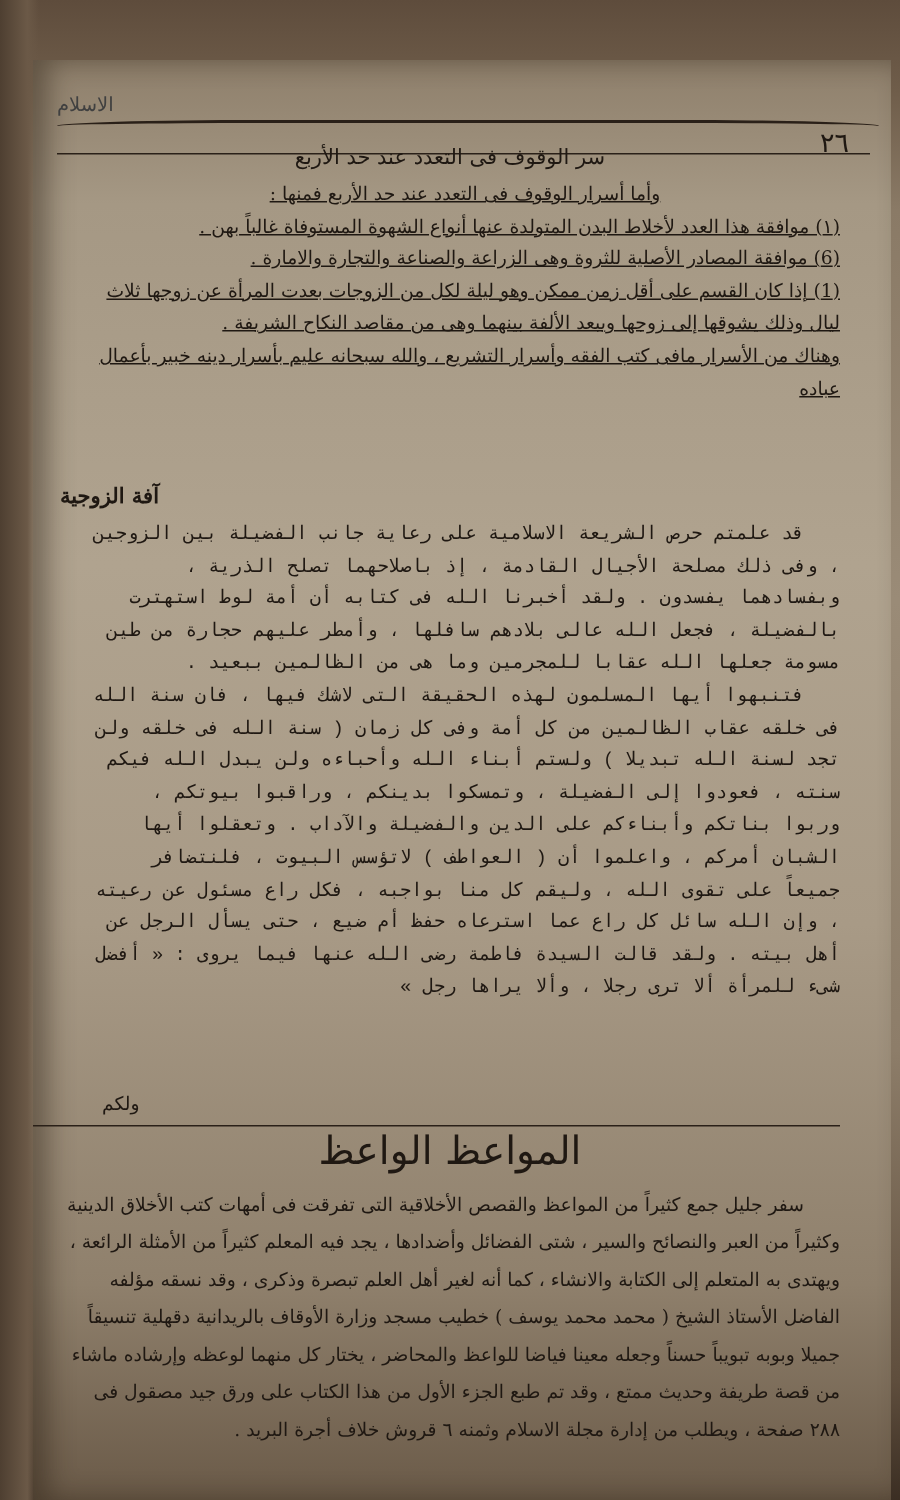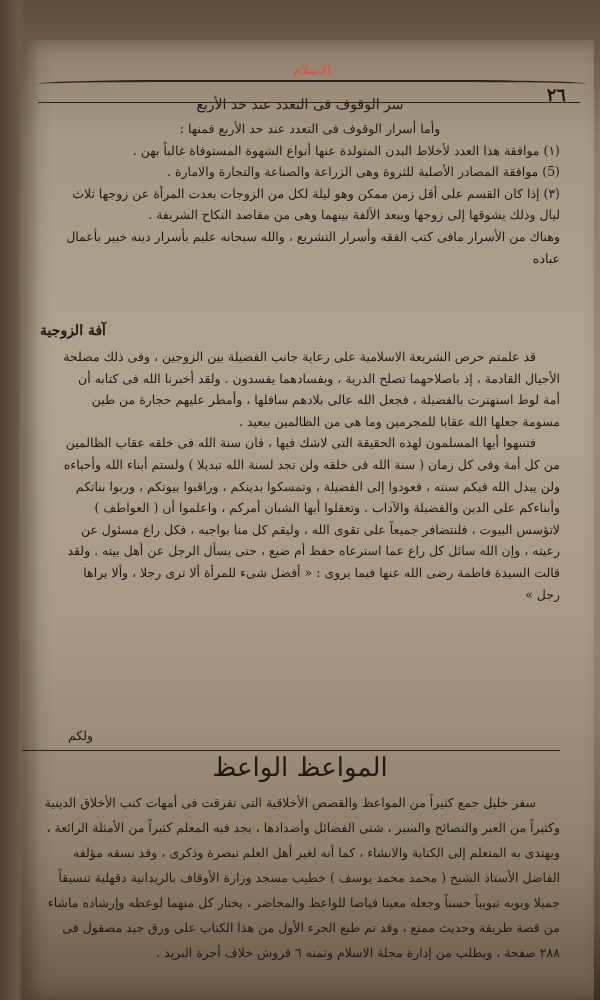--- a/index.html
+++ b/index.html
@@ -14,22 +14,22 @@
     background: linear-gradient(180deg, #8e7f6b 0%, #a59884 10%, #b0a38f 35%, #a89a86 60%, #8f806c 85%, #6a5a48 100%);
     box-shadow: inset 10px 0 18px rgba(40,28,18,0.45);
   }
   .left-margin {
     position:absolute; left:0; top:0; width:26px; height:1000px;
     background: linear-gradient(90deg, #4e3f31, #6b5947 70%, rgba(0,0,0,0));
   }
   .rtl { direction: rtl; text-align: right; }
   .txt { color:#1f1812; font-size:12.5px; line-height:21.6px; }
   .header { position:absolute; left:38px; top:60px; width:548px; height:50px; }
-  .running-title { position:absolute; left:0; right:0; top:2px; text-align:center; font-size:13px; color:#ef4444; }
-  .page-num { position:absolute; right:20px; top:24px; font-size:18px; font-weight:bold; color:#1f1812; }
+  .running-title { position:absolute; left:0; right:0; top:2px; font-size:13px; color:#404040; }
+  .page-num { position:absolute; right:20px; top:24px; font-size:18px; font-weight:normal; color:#1f1812; }
   .head-rule { position:absolute; left:0; right:0; top:20px; height:2px; border-top:2px solid #2a2018; border-radius:50% 50% 0 0 / 8px 8px 0 0; }
   .head-rule2 { position:absolute; left:0; right:6px; top:42px; border-top:1.5px solid #2a2018; }
   .section-title { position:absolute; left:40px; width:520px; text-align:center; color:#1f1812; font-size:14px; }
   .block { position:absolute; left:60px; width:500px; }
   .sep { position:absolute; left:22px; right:40px; border-top:1.5px solid #2a2018; }
   .big-title { position:absolute; left:40px; width:520px; text-align:center; font-size:26px; color:#1f1812; }
   .signature { position:absolute; left:68px; top:728px; font-size:12.5px; color:#1f1812; }
   p { margin:0; }
   .indent { text-indent: 24px; }
   .ad { font-size:12.5px; line-height:25px; }
@@ -43,31 +43,31 @@
 
 <div class="header">
   <div class="running-title">الاسلام</div>
   <div class="head-rule"></div>
   <div class="page-num">٢٦</div>
   <div class="head-rule2"></div>
 </div>
 
 <div class="section-title rtl" style="top:96px; text-align:center;">سر الوقوف فى التعدد عند حد الأربع</div>
 
-<div class="block rtl txt" style="top:118px;">
+<div class="block rtl txt" style="top:118px;text-decoration:underline;">
   <p style="text-align:center;">وأما أسرار الوقوف فى التعدد عند حد الأربع فمنها :</p>
   <p>(١) موافقة هذا العدد لأخلاط البدن المتولدة عنها أنواع الشهوة المستوفاة غالباً بهن .</p>
-  <p>(5) موافقة المصادر الأصلية للثروة وهى الزراعة والصناعة والتجارة والامارة .</p>
-  <p>(٣) إذا كان القسم على أقل زمن ممكن وهو ليلة لكل من الزوجات بعدت المرأة عن زوجها ثلاث ليال وذلك يشوقها إلى زوجها ويبعد الألفة بينهما وهى من مقاصد النكاح الشريفة .</p>
+  <p>(6) موافقة المصادر الأصلية للثروة وهى الزراعة والصناعة والتجارة والامارة .</p>
+  <p>(1) إذا كان القسم على أقل زمن ممكن وهو ليلة لكل من الزوجات بعدت المرأة عن زوجها ثلاث ليال وذلك يشوقها إلى زوجها ويبعد الألفة بينهما وهى من مقاصد النكاح الشريفة .</p>
   <p>وهناك من الأسرار مافى كتب الفقه وأسرار التشريع ، والله سبحانه عليم بأسرار دينه خبير بأعمال عباده</p>
 </div>
 
 <div class="section-title rtl" style="top:322px; text-align:left; font-weight:bold;">آفة الزوجية</div>
 
-<div class="block rtl txt" style="top:346px;">
+<div class="block rtl txt" style="top:346px;font-family:Liberation Mono, monospace;">
   <p class="indent">قد علمتم حرص الشريعة الاسلامية على رعاية جانب الفضيلة بين الزوجين ، وفى ذلك مصلحة الأجيال القادمة ، إذ باصلاحهما تصلح الذرية ، وبفسادهما يفسدون . ولقد أخبرنا الله فى كتابه أن أمة لوط استهترت بالفضيلة ، فجعل الله عالى بلادهم سافلها ، وأمطر عليهم حجارة من طين مسومة جعلها الله عقابا للمجرمين وما هى من الظالمين ببعيد .</p>
   <p class="indent">فتنبهوا أيها المسلمون لهذه الحقيقة التى لاشك فيها ، فان سنة الله فى خلقه عقاب الظالمين من كل أمة وفى كل زمان ( سنة الله فى خلقه ولن تجد لسنة الله تبديلا ) ولستم أبناء الله وأحباءه ولن يبدل الله فيكم سنته ، فعودوا إلى الفضيلة ، وتمسكوا بدينكم ، وراقبوا بيوتكم ، وربوا بناتكم وأبناءكم على الدين والفضيلة والآداب . وتعقلوا أيها الشبان أمركم ، واعلموا أن ( العواطف ) لاتؤسس البيوت ، فلنتضافر جميعاً على تقوى الله ، وليقم كل منا بواجبه ، فكل راع مسئول عن رعيته ، وإن الله سائل كل راع عما استرعاه حفظ أم ضيع ، حتى يسأل الرجل عن أهل بيته . ولقد قالت السيدة فاطمة رضى الله عنها فيما يروى : « أفضل شىء للمرأة ألا ترى رجلا ، وألا يراها رجل »</p>
 </div>
 
 <div class="signature rtl">ولكم</div>
 
 <div class="sep" style="top:750px;"></div>
 
 <div class="big-title rtl" style="top:752px; text-align:center;">المواعظ الواعظ</div>
 

